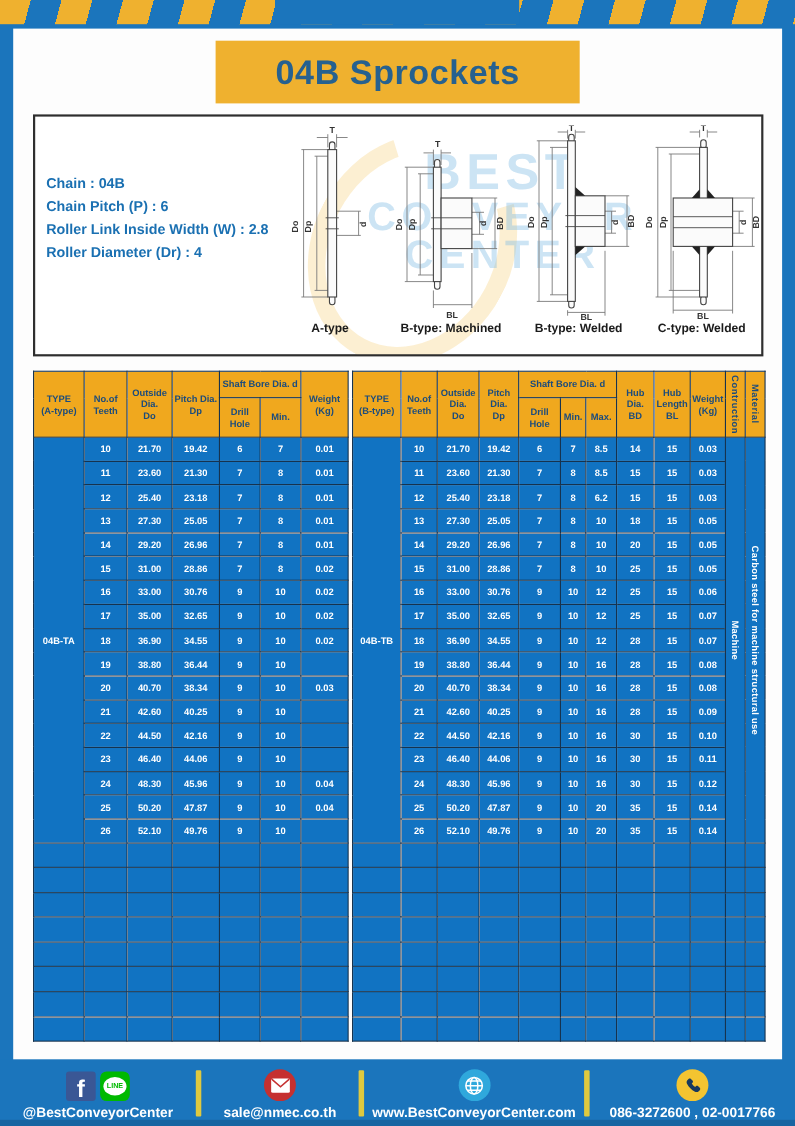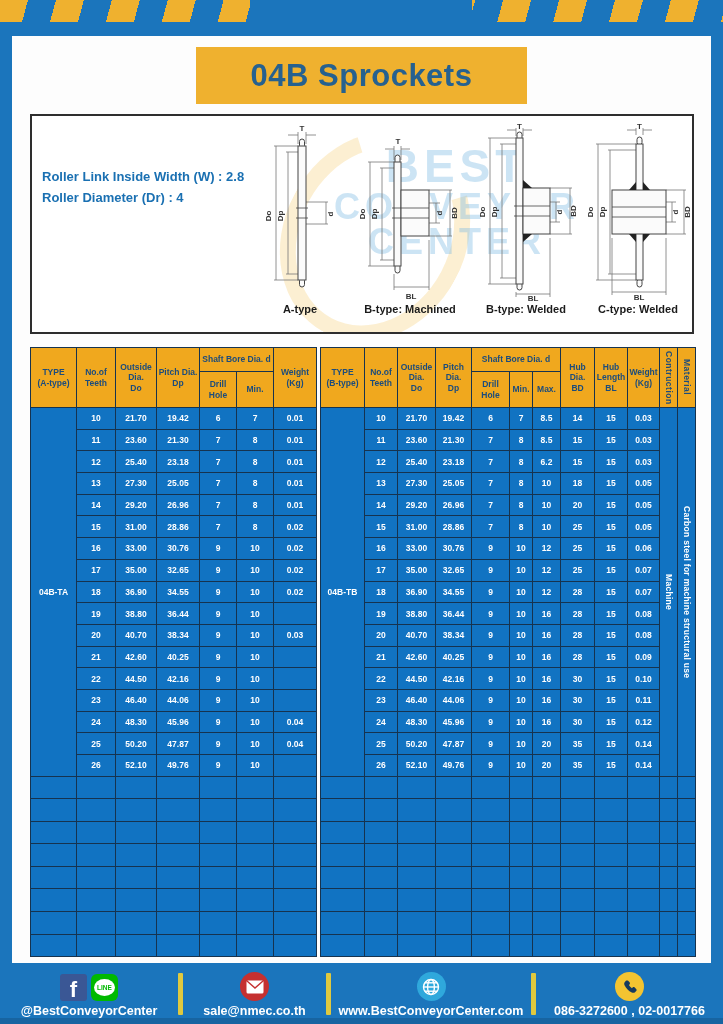--- a/index.html
+++ b/index.html
@@ -6,21 +6,21 @@
   body{
     width:723px;height:1024px;position:relative;overflow:hidden;
     background:#1B75BC;
     font-family:"Liberation Sans",sans-serif;
   }
   
   .top-bar{position:absolute;top:0;left:0;width:723px;height:22px;
     background:repeating-linear-gradient(105deg,#EFB12F 0 27px,#1B75BC 27px 54px);}
   .top-bar-mask{position:absolute;top:0;left:250px;width:222px;height:22px;background:#1B75BC;}
   
-  .white-page{position:absolute;left:12px;top:36px;width:699px;height:941px;background:#FDFDFD;}
+  .white-page{position:absolute;left:12px;top:26px;width:699px;height:941px;background:#FDFDFD;}
   
   .title-box{position:absolute;left:184px;top:11px;width:331px;height:57px;background:#EFB12F;
     display:flex;align-items:center;justify-content:center;}
   .title-box span{font-size:31px;font-weight:800;color:#26618F;letter-spacing:.5px;}
   
   .panel{position:absolute;left:18px;top:78px;width:660px;height:216px;background:#fff;
     border:2px solid #2e2e2e;overflow:hidden;}
   .specs{position:absolute;left:10px;top:50px;width:235px;z-index:2;}
   .specs div{font-size:13px;font-weight:700;color:#1A70B2;line-height:1.62;}
   .wm{position:absolute;left:255px;top:28px;width:340px;text-align:center;z-index:0;
@@ -87,20 +87,22 @@
 
   <div class="panel">
     <div class="wm-y"></div>
     <div class="wm">
       <div class="l1">BEST</div>
       <div class="l2">CONVEYOR</div>
       <div class="l2">CENTER</div>
     </div>
 
     <div class="specs">
+      <div>Chain : 04B</div>
+      <div>Chain Pitch (P) : 6</div>
       <div>Roller Link Inside Width (W) : 2.8</div>
       <div>Roller Diameter (Dr) : 4</div>
     </div>
 
     <div class="diagram" id="diag-a">
       <svg width="92" height="178" viewBox="0 0 92 178">
         <g stroke="#777" stroke-width="0.8" fill="none">
           <line x1="44" y1="20" x2="44" y2="8"></line>
             <line x1="52" y1="20" x2="52" y2="8"></line>
           <line x1="34" y1="11" x2="44" y2="11"></line>

